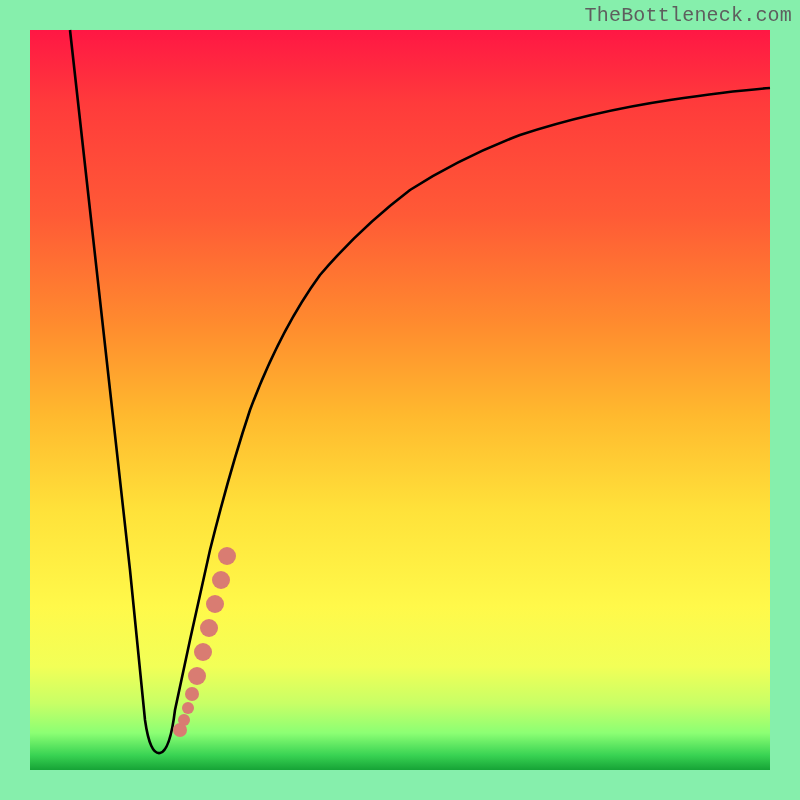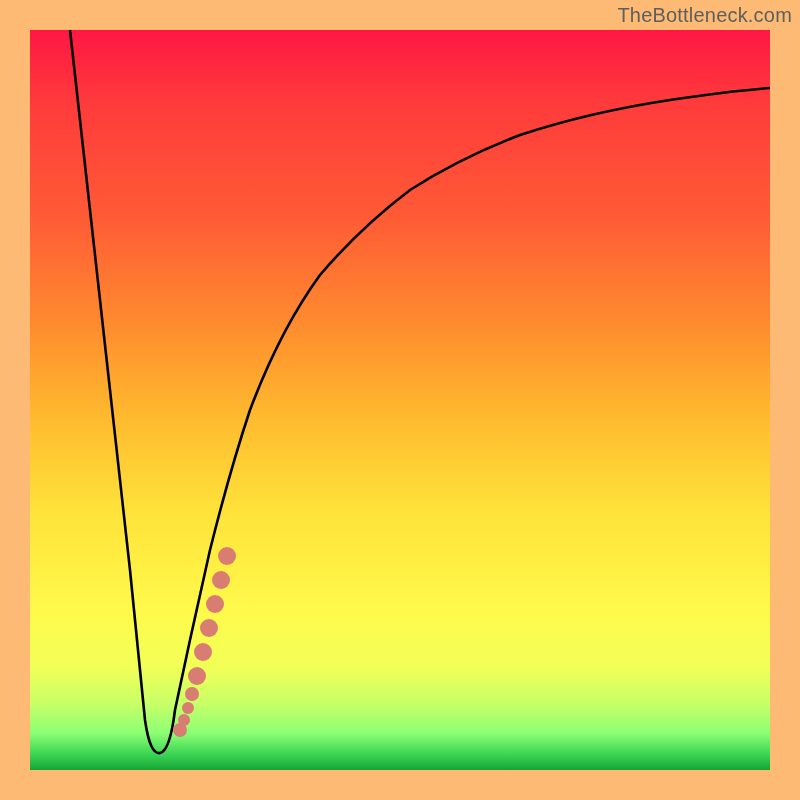--- a/index.html
+++ b/index.html
@@ -8,21 +8,22 @@
     width: 800px;
     height: 800px;
     overflow: hidden;
     background: #000;
     font-family: Arial, Helvetica, sans-serif;
   }
   .frame {
     position: relative;
     width: 800px;
     height: 800px;
-    background: #fdba74;
+    background: #86efac;
+    font-family: Liberation Mono, monospace;
   }
   .plot-area {
     position: absolute;
     left: 30px;
     top: 30px;
     width: 740px;
     height: 740px;
     
     background: linear-gradient(
       to bottom,

